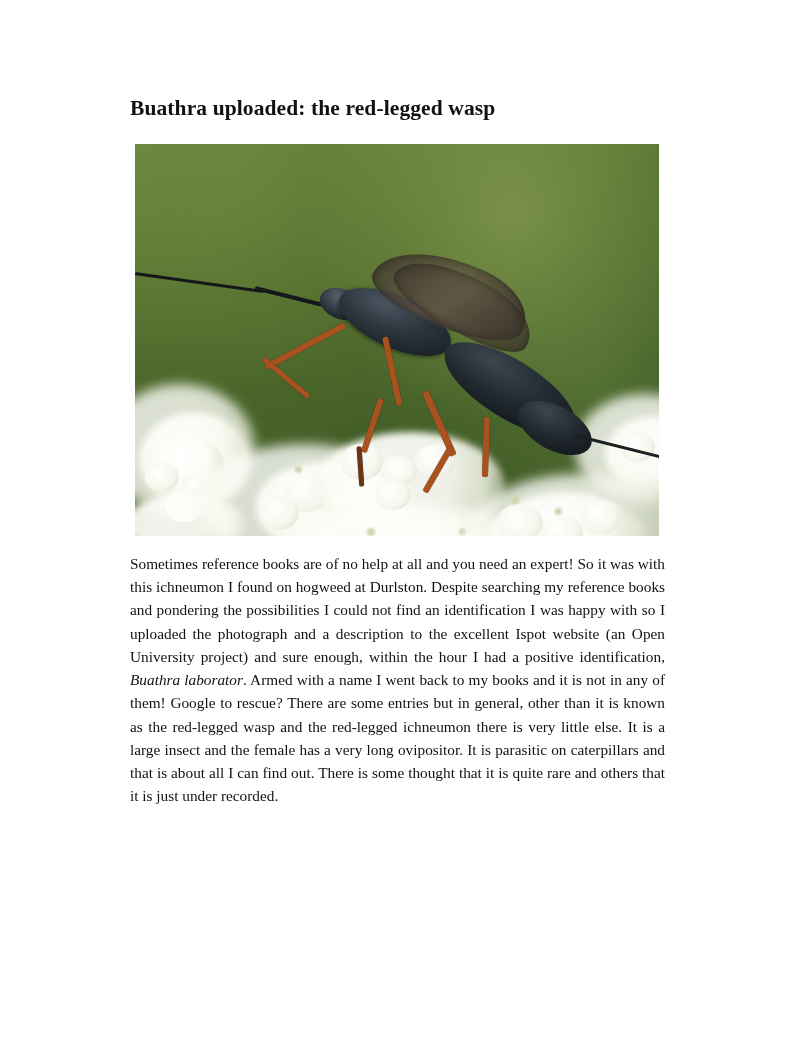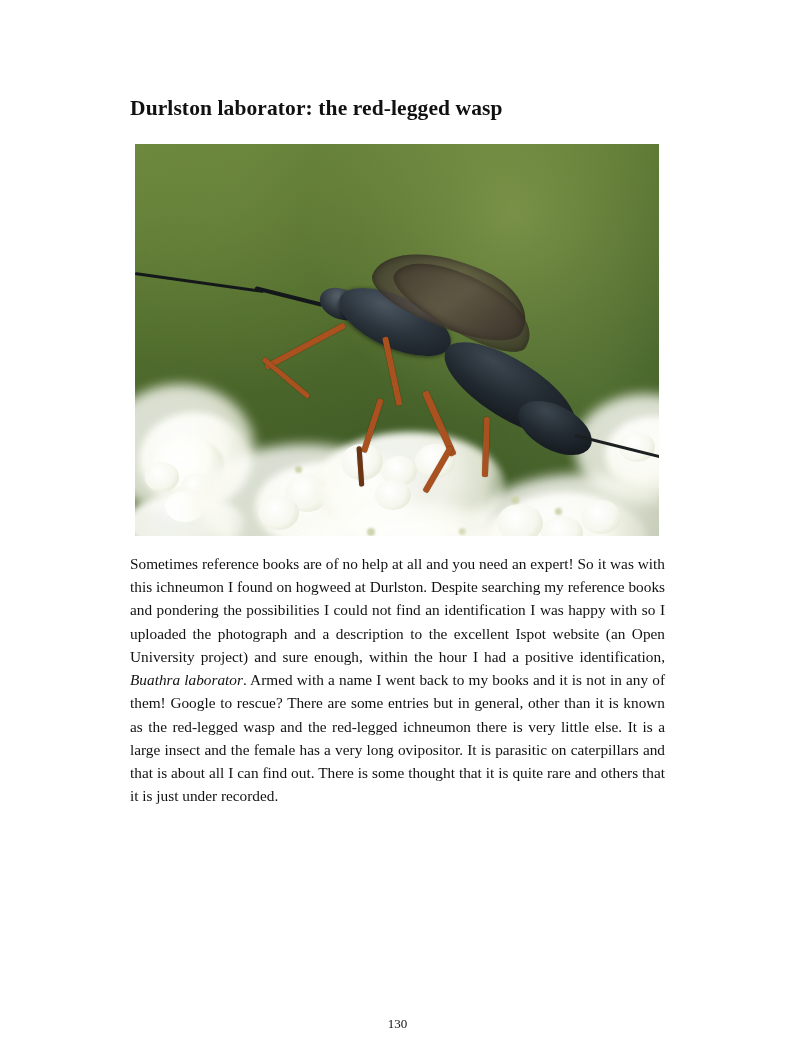--- a/index.html
+++ b/index.html
@@ -144,21 +144,21 @@
     color: #111111;
   }
 </style>
 </head>
 <body>
 
 <div class="page">
 
   <div class="content">
 
-    <h1 class="doc-title">Durlston laborator: the red-legged wasp</h1>
+    <h1 class="doc-title">Buathra uploaded: the red-legged wasp</h1>
 
     <figure class="figure">
       <div class="photo">
         <div class="bg-green"></div>
 
         <div class="flower softer" style="left:-30px; top:240px; width:150px; height:130px;"></div>
         <div class="flower soft" style="left:4px; top:268px; width:110px; height:96px;"></div>
         <div class="flower" style="left:18px; top:292px; width:72px; height:64px;"></div>
         <div class="floret" style="left:10px; top:318px; width:34px; height:30px;"></div>
         <div class="floret" style="left:46px; top:330px; width:30px; height:26px;"></div>
@@ -223,15 +223,14 @@
         <div class="leg" style="left:352px; top:270px; width:60px; height:6px; transform: rotate(92deg);"></div>
       </div>
     </figure>
 
     <div class="body-text">
       <span>Sometimes reference books are of no help at all and you need an expert! So it was with this ichneumon I found on hogweed at Durlston. Despite searching my reference books and pondering the possibilities I could not find an identification I was happy with so I uploaded the photograph and a description to the excellent Ispot website (an Open University project) and sure enough, within the hour I had a positive identification, </span><em>Buathra laborator</em><span>. Armed with a name I went back to my books and it is not in any of them! Google to rescue? There are some entries but in general, other than it is known as the red-legged wasp and the red-legged ichneumon there is very little else. It is a large insect and the female has a very long ovipositor. It is parasitic on caterpillars and that is about all I can find out. There is some thought that it is quite rare and others that it is just under recorded.</span>
     </div>
 
   </div>
 
-  <div class="page-number">130</div>
 
 </div>
 
 </body></html>

